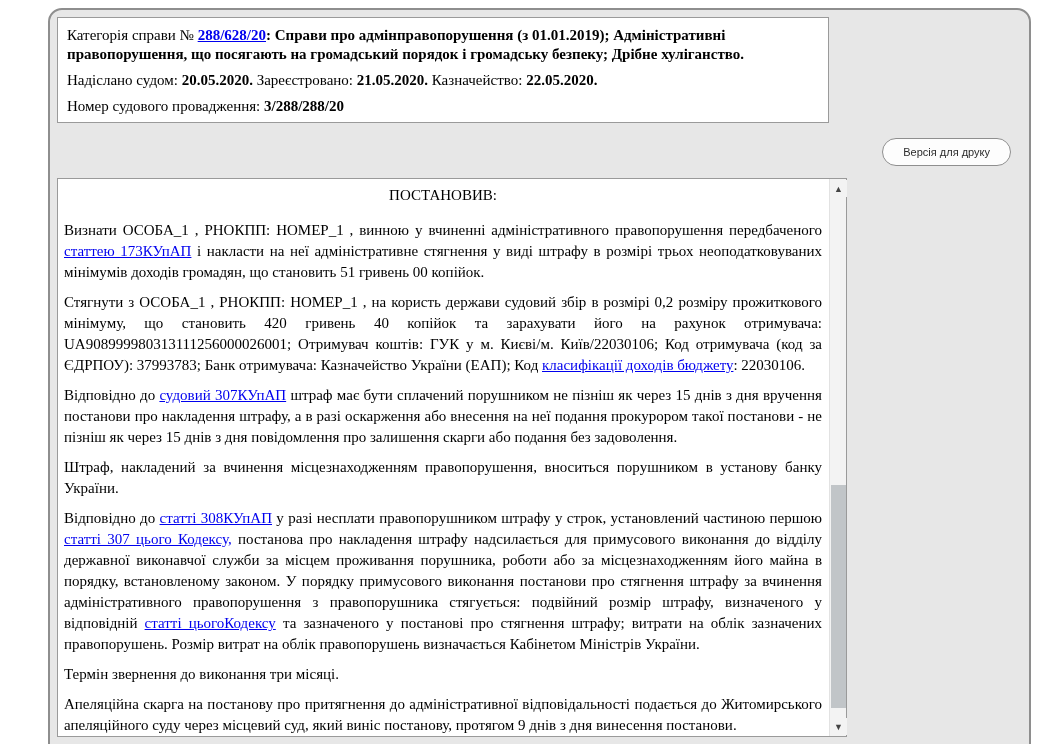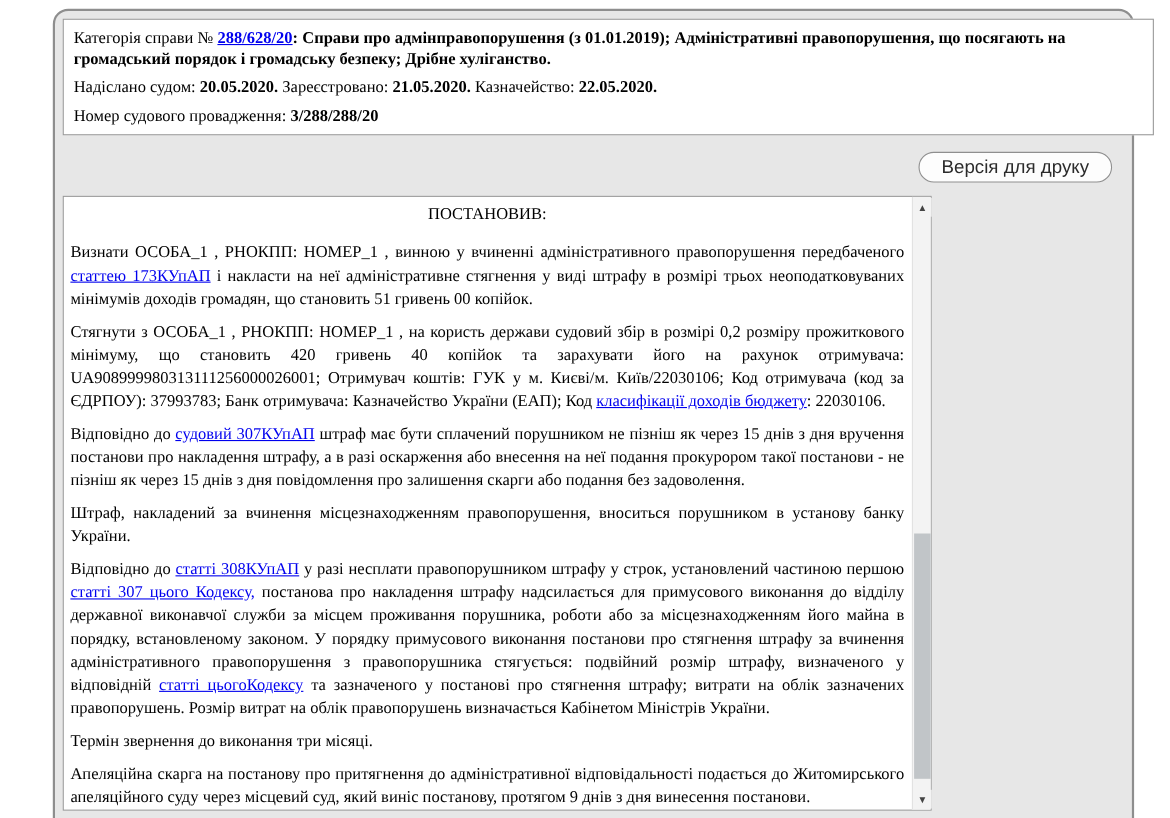--- a/index.html
+++ b/index.html
@@ -15,40 +15,40 @@
     position: absolute;
     left: 48px; top: 8px;
     width: 983px; height: 790px;
     background: #e7e7e7;
     border: 2px solid #8e8e8e;
     border-radius: 14px;
   }
   .header-box {
     position: absolute;
     left: 7px; top: 7px;
-    width: 992px; height: 106px;
+    width: 772px; height: 106px;
     background: #ffffff;
     border: 1px solid #9a9a9a;
     padding: 6px 9px;
     font-size: 15px;
   }
   .header-box p { margin: 2px 0 7px; line-height: 19px; }
   .header-box b { font-weight: bold; }
   a { color: #0000ee; text-decoration: underline; cursor: pointer; }
   .case-link { font-weight: bold; }
   .print-btn {
     position: absolute;
     top: 128px; right: 18px;
     height: 28px;
     padding: 0 20px;
     background: #fdfdfd;
     border: 1px solid #8f8f8f;
     border-radius: 15px;
     font-family: "Liberation Sans", "DejaVu Sans", sans-serif;
-    font-size: 17px;
+    font-size: 11px;
     color: #2b2b2b;
     cursor: pointer;
   }
   .doc-box {
     position: absolute;
     left: 7px; top: 168px;
     width: 790px; height: 559px;
     background: #ffffff;
     border: 1px solid #9a9a9a;
   }

